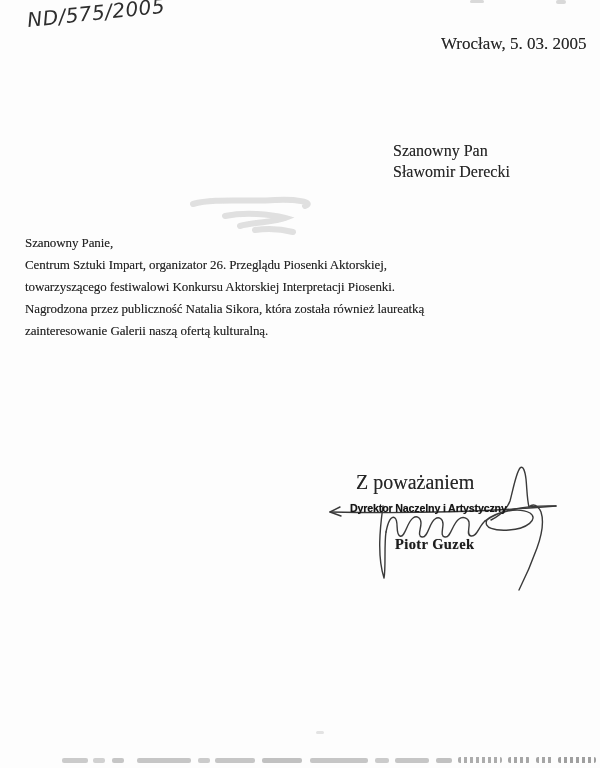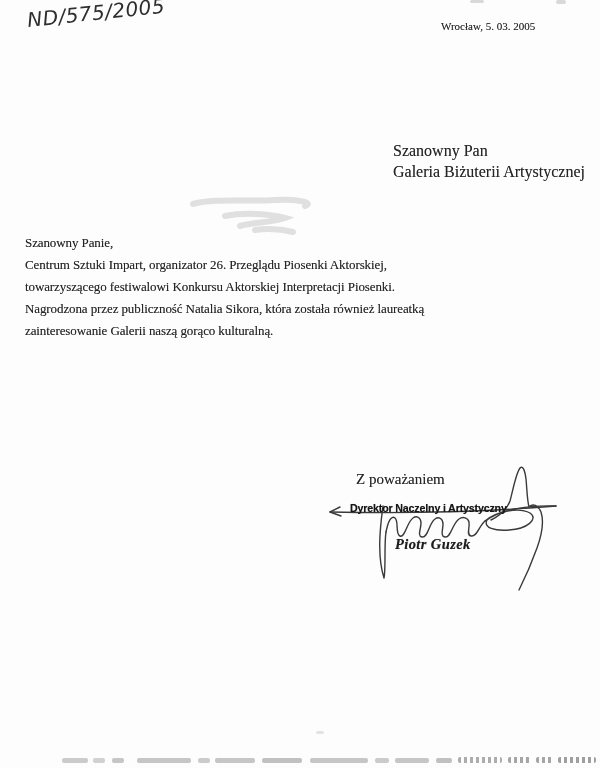--- a/index.html
+++ b/index.html
@@ -4,47 +4,47 @@
 <style>
   html,body{margin:0;padding:0;background:#e8e8e8;}
   .page{
     position:relative;width:600px;height:768px;margin:0 auto;
     background:#fdfdfd;overflow:hidden;
     font-family:"Liberation Serif","DejaVu Serif",serif;
     color:#262626;
   }
   .typed{ text-shadow:0 0 .6px rgba(70,70,70,.55); }
   .dateline{
-    position:absolute;left:441px;top:20px;
-    font-size:11px;white-space:nowrap;
+    position:absolute;left:441px;top:34px;
+    font-size:17px;white-space:nowrap;
   }
   .ref-svg{ position:absolute;left:22px;top:0px; }
   .recipient{
     position:absolute;left:357px;top:140px;
     font-size:16px;line-height:21px;white-space:nowrap;margin-left:36px;
   }
   .body-text{
     position:absolute;left:25px;top:232px;width:570px;
     font-size:13px;line-height:22px;letter-spacing:-0.1px;
   }
   .body-text div{ white-space:nowrap; }
   .valediction{
     position:absolute;left:356px;top:471px;
-    font-size:15px;white-space:nowrap;
+    font-size:20px;white-space:nowrap;
   }
   .stamp-title{
     position:absolute;left:350px;top:502px;
     font-family:"Liberation Sans","DejaVu Sans",sans-serif;
     font-weight:bold;font-size:11.5px;letter-spacing:-0.2px;
     color:#161616;transform:scaleX(.93);transform-origin:left top;
     white-space:nowrap;text-shadow:0 0 .7px rgba(30,30,30,.6);
   }
   .stamp-name{
     position:absolute;left:395px;top:536px;
-    font-weight:bold;font-style:italic;font-size:14.5px;letter-spacing:.4px;
+    font-weight:bold;font-size:14.5px;letter-spacing:.4px;
     color:#1c1c1c;white-space:nowrap;text-shadow:0 0 .7px rgba(30,30,30,.5);
   }
   .sig-svg{ position:absolute;left:310px;top:450px; }
   .smudge-svg{ position:absolute;left:185px;top:188px;opacity:.85; }
   .speck{ position:absolute;background:#d9d9d9;border-radius:2px; }
   .bottom-bar{ position:absolute;left:0;top:757px;width:600px;height:8px; }
   .bottom-bar span{
     position:absolute;top:1px;height:5px;border-radius:2px;background:#8f8f8f;
   }
   .bottom-bar span.dotty{
@@ -62,37 +62,37 @@
   </svg>
 
   <div class="dateline typed">Wrocław, 5. 03. 2005</div>
 
   <div class="speck" style="left:470px;top:0;width:14px;height:3px;"></div>
   <div class="speck" style="left:556px;top:0;width:10px;height:4px;"></div>
   <div class="speck" style="left:316px;top:731px;width:8px;height:3px;background:#e3e3e3;"></div>
 
   <div class="recipient typed">
     <div>Szanowny Pan</div>
-    <div>Galeria Biżuterii Artystycznej</div>
+    <div>Sławomir Derecki</div>
   </div>
 
   <svg class="smudge-svg" width="165" height="50">
     <g fill="none" stroke="#d2d2d2" stroke-width="6" stroke-linecap="round" filter="blur(0px)" opacity=".8">
       <path d="M8,16 C30,10 60,14 90,12 C110,11 130,14 120,18"></path>
       <path d="M40,28 C60,24 85,26 100,30 C90,34 70,34 55,38"></path>
       <path d="M70,42 C85,40 100,42 108,44"></path>
     </g>
   </svg>
 
   <div class="body-text typed">
     <div>Szanowny Panie,</div>
     <div>Centrum Sztuki Impart, organizator 26. Przeglądu Piosenki Aktorskiej,</div>
     <div>towarzyszącego festiwalowi Konkursu Aktorskiej Interpretacji Piosenki.</div>
     <div>Nagrodzona przez publiczność Natalia Sikora, która została również laureatką</div>
-    <div>zainteresowanie Galerii naszą gorąco kulturalną.</div>
+    <div>zainteresowanie Galerii naszą ofertą kulturalną.</div>
   </div>
 
   <div class="valediction typed">Z poważaniem</div>
 
   <svg class="sig-svg" width="270" height="150" viewBox="0 0 270 150">
     <g fill="none" stroke="#3a3a3a" stroke-width="1.4" stroke-linecap="round" stroke-linejoin="round">
 
       <path d="M246,56 C200,60 120,64 20,62"></path>
       <path d="M20,62 L30,57 M20,62 L31,66"></path>
 

